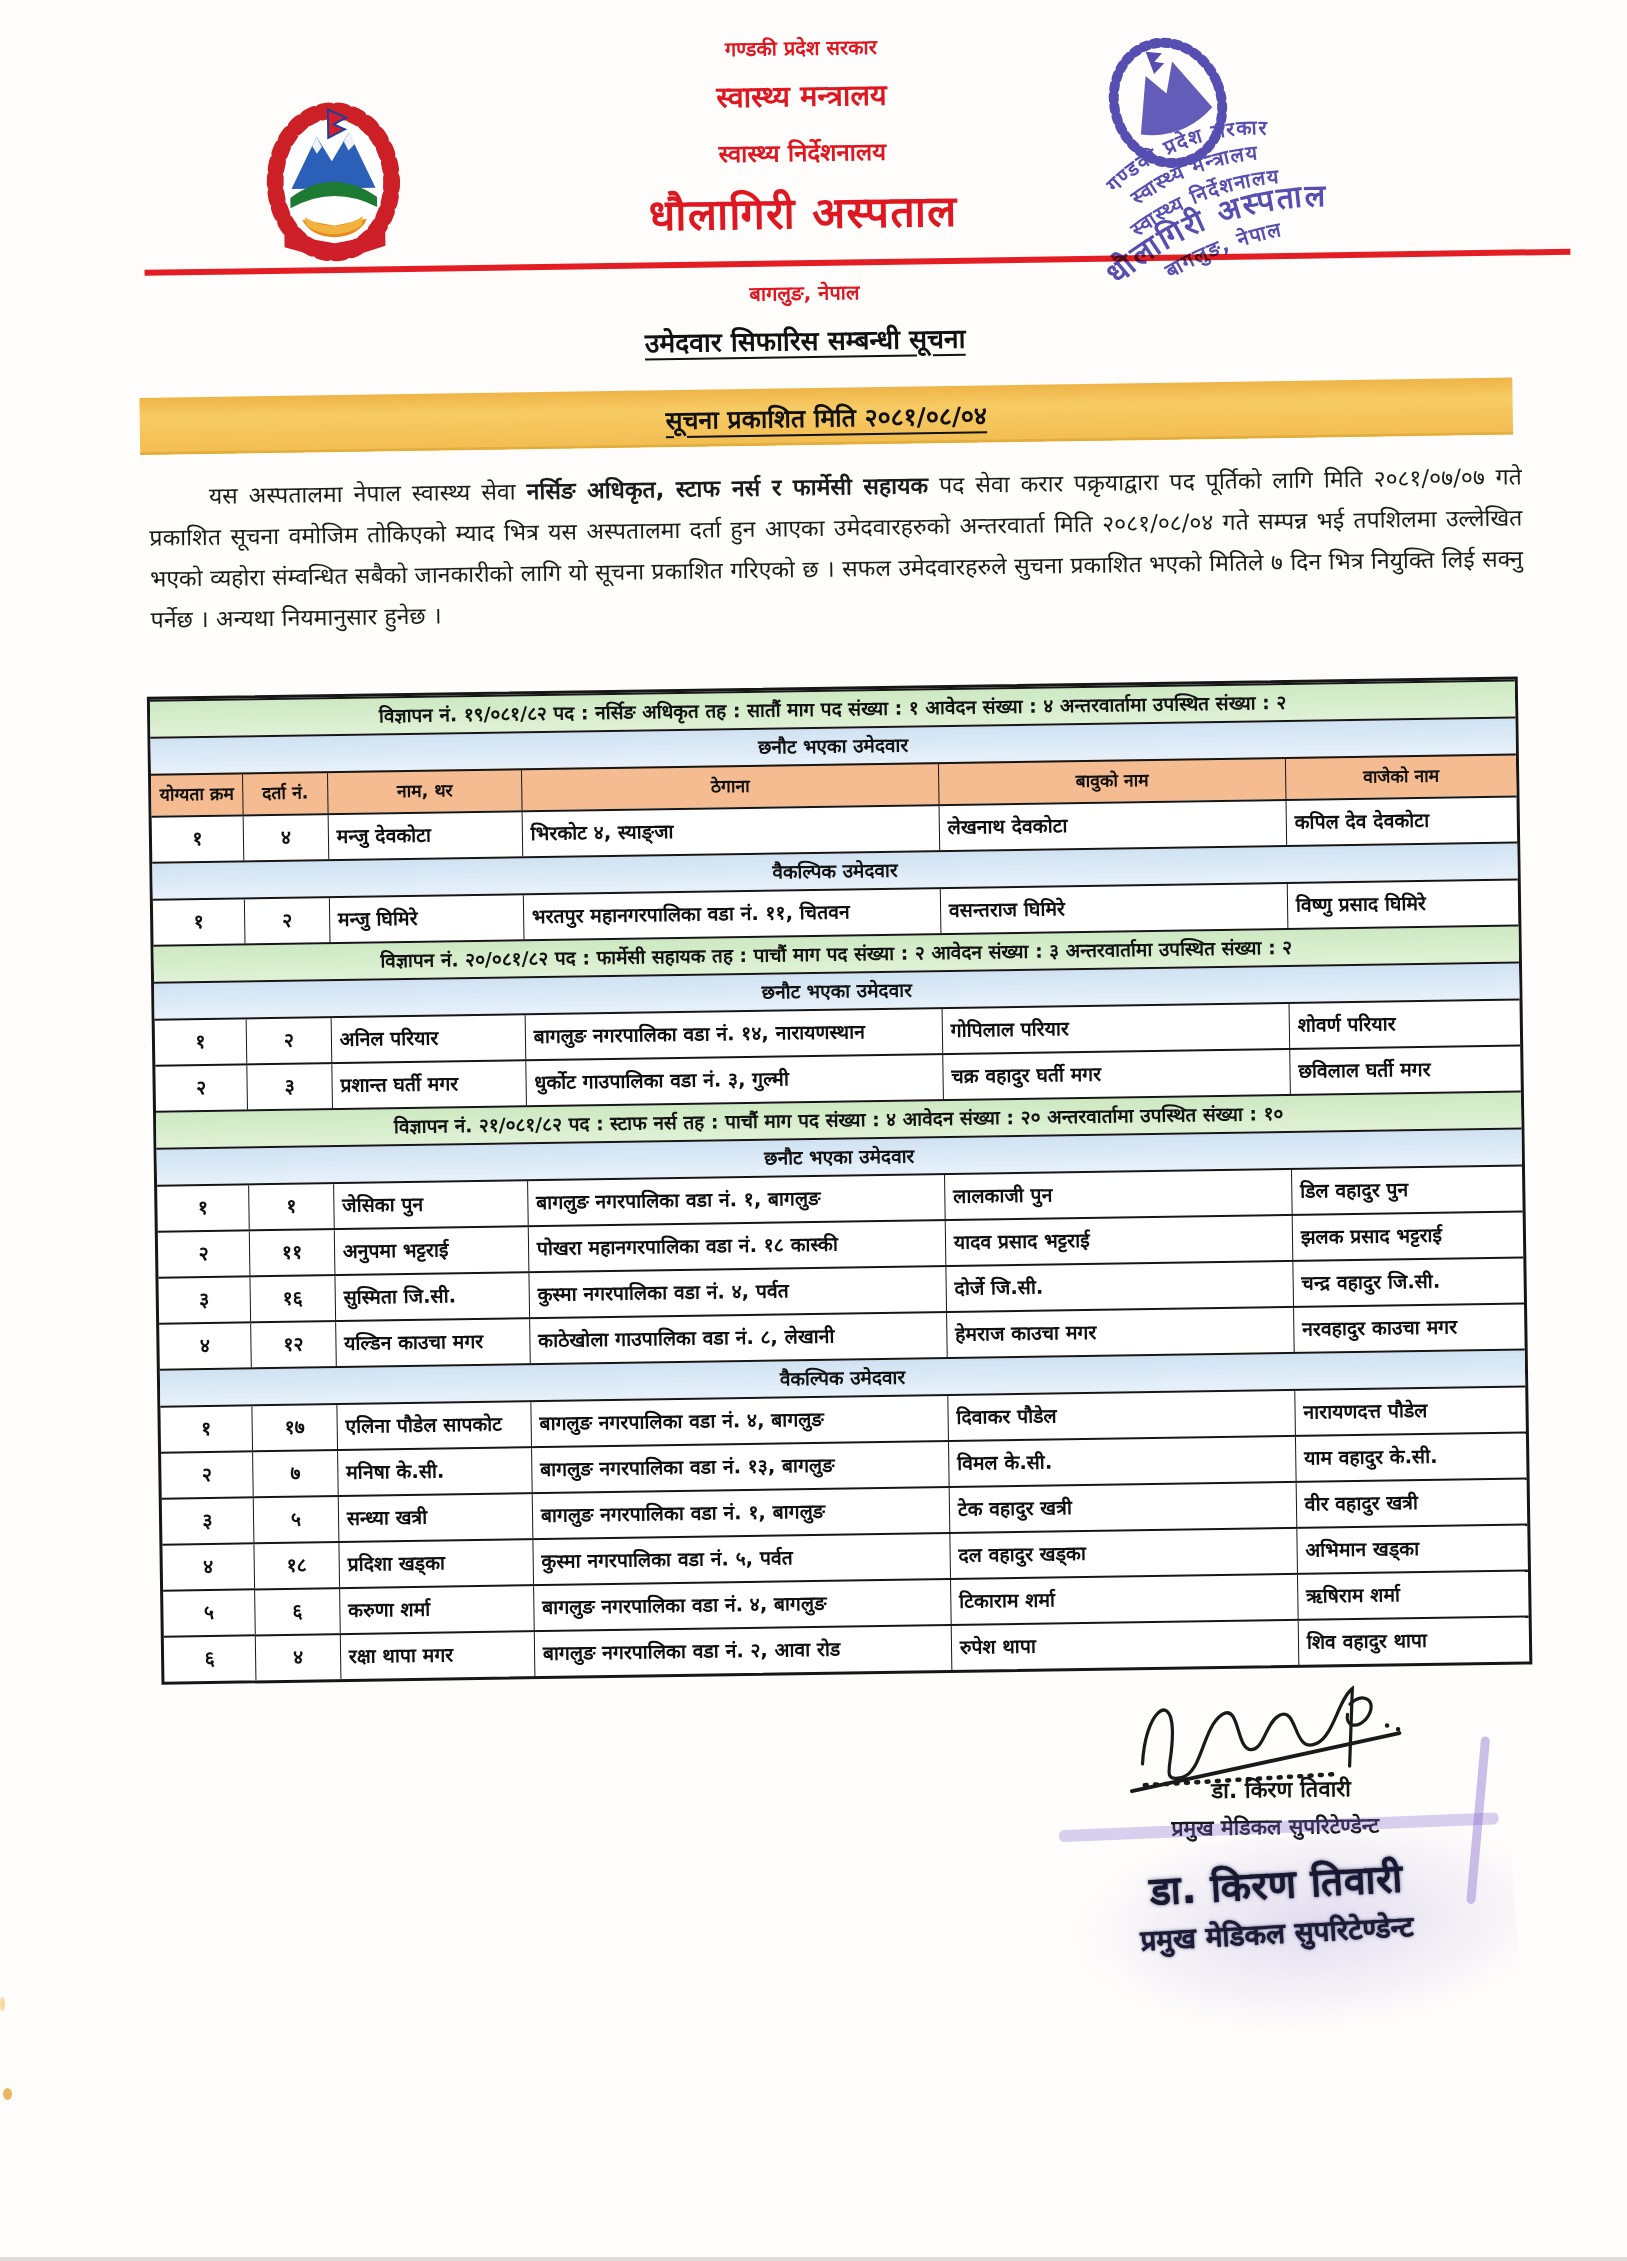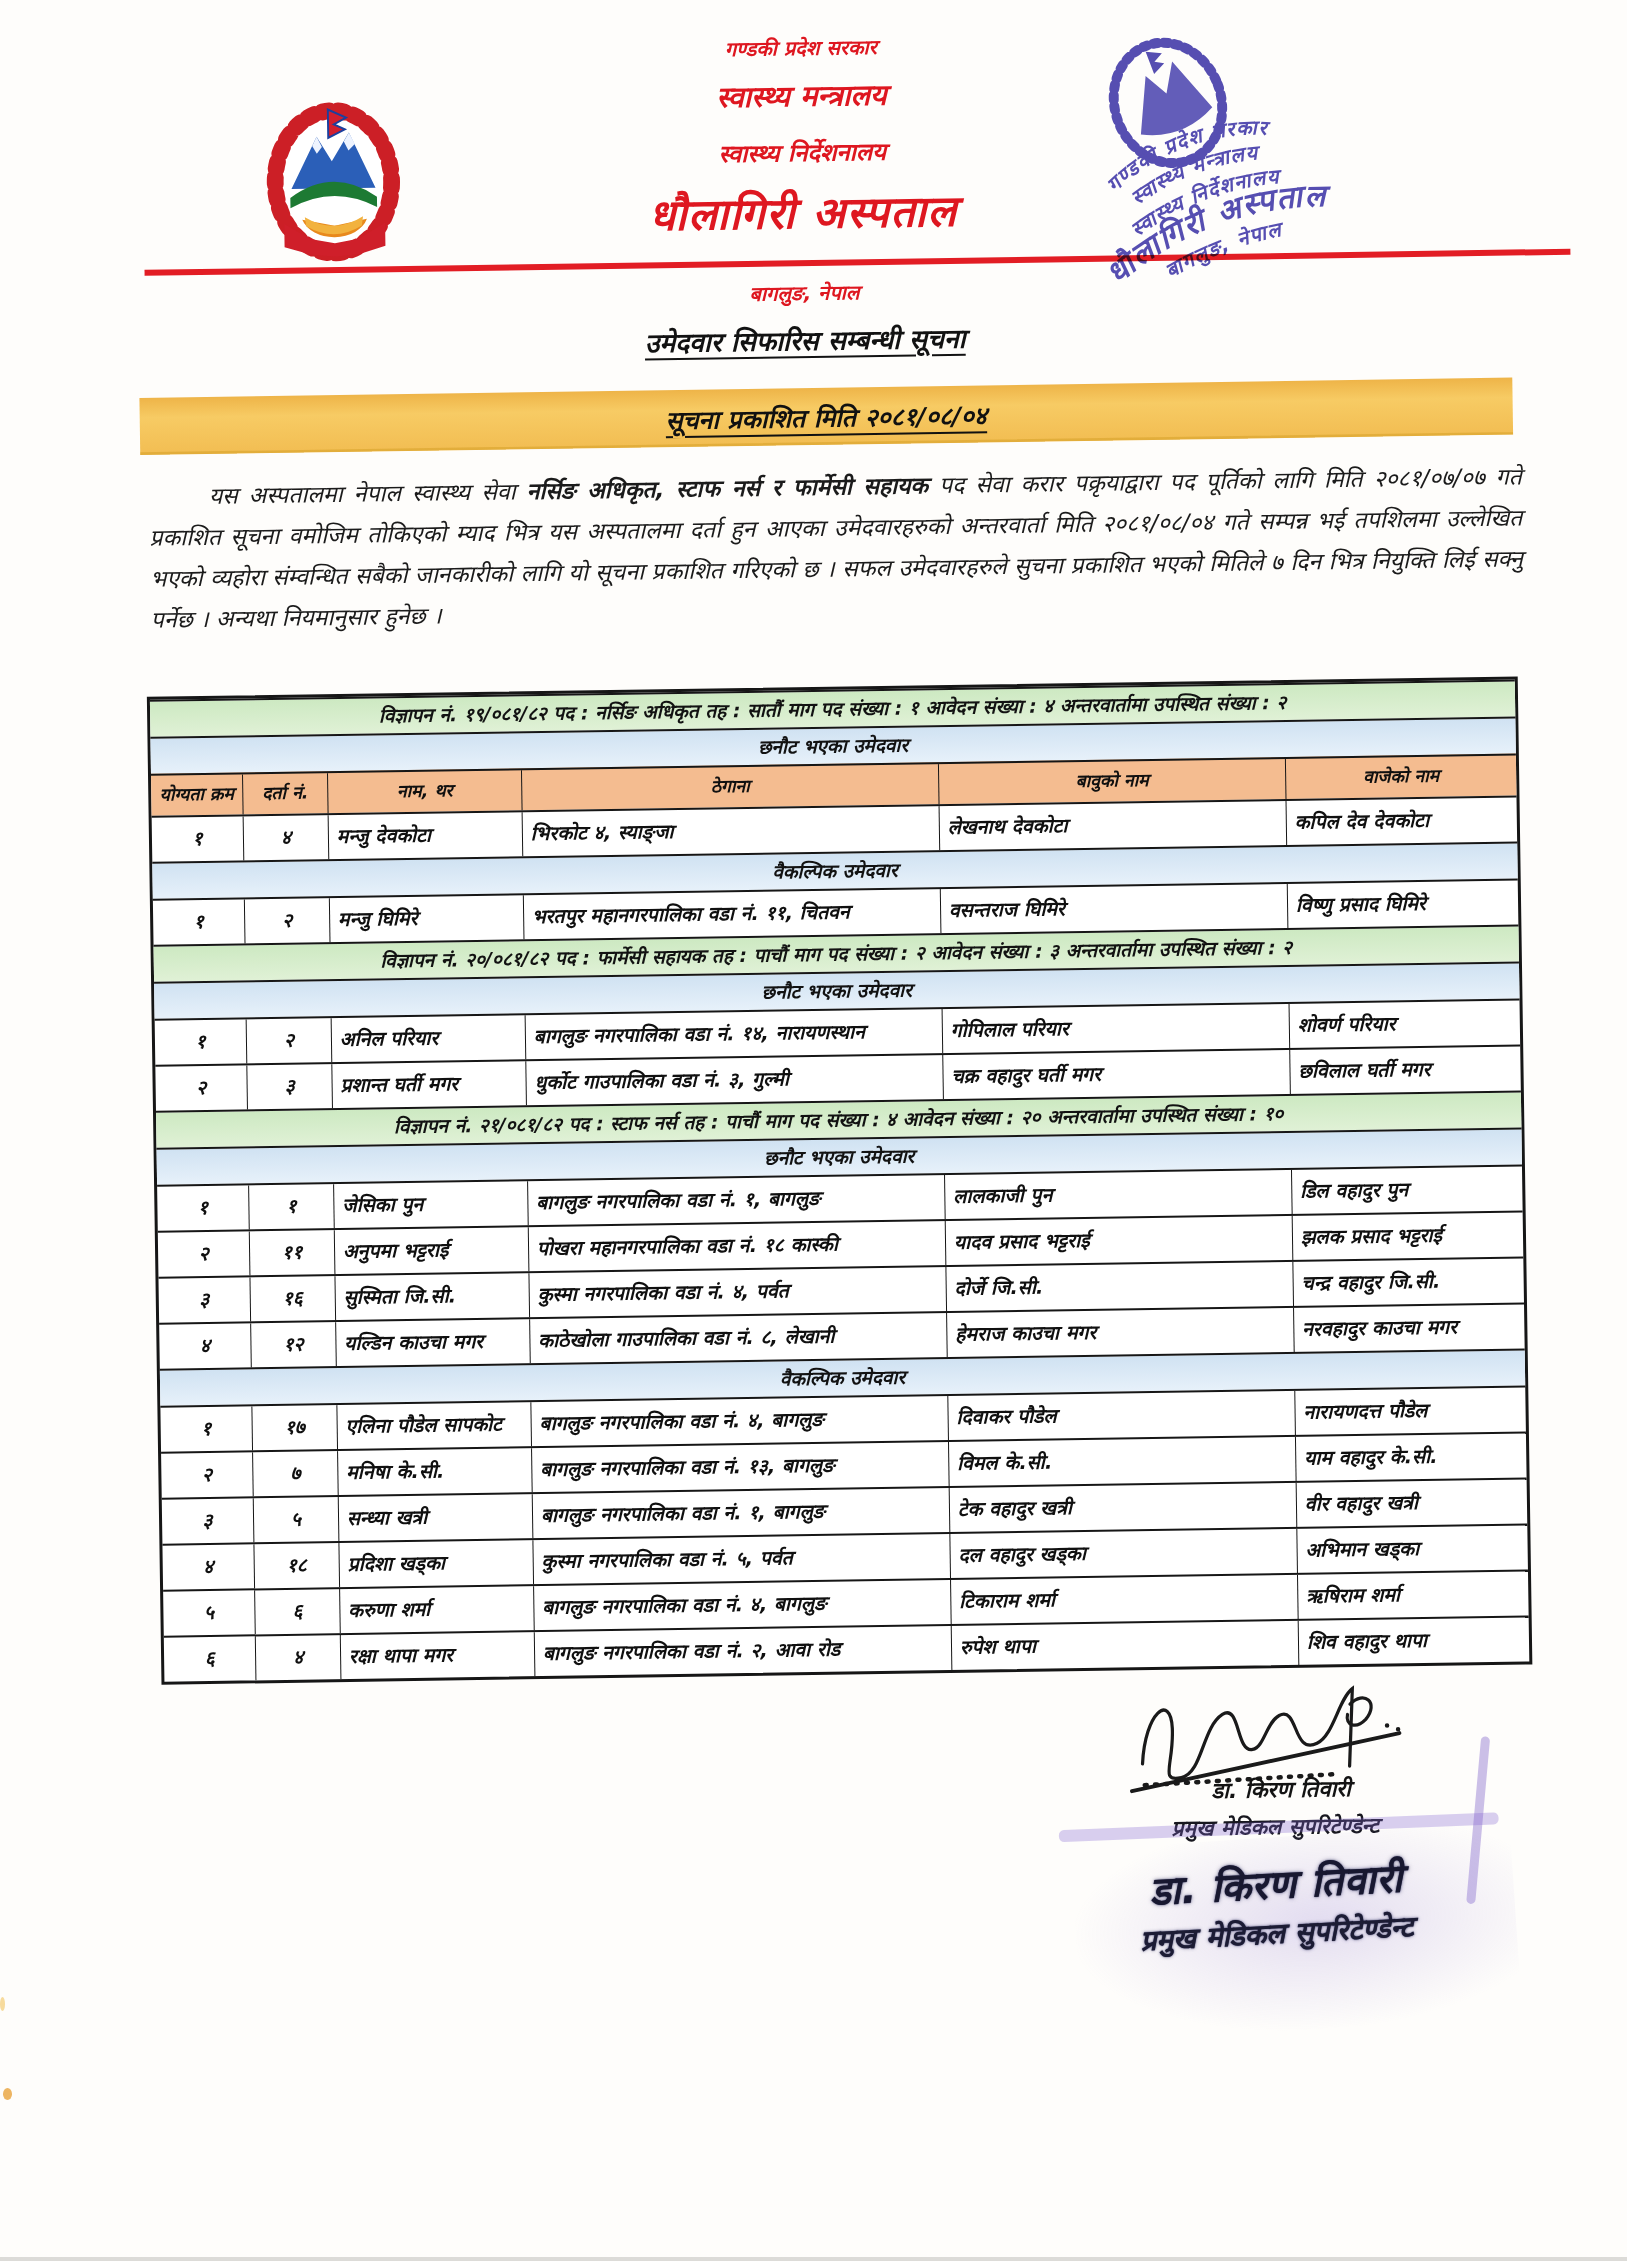--- a/index.html
+++ b/index.html
@@ -2,21 +2,20 @@
 <html style="font-size:10.3px"><head>
 <meta charset="utf-8">
 <style>
   * { box-sizing: border-box; margin: 0; padding: 0; }
   html,body { background:#e8e8e8; }
   .page {
     position: relative; width: 1627px; height: 2261px;
     background:#fefdfb; overflow: hidden;
     font-family: "DejaVu Sans", "Liberation Sans", sans-serif;
     color:#161616;
-    font-style:italic;
   }
   .tilt { position:absolute; inset:0; transform: rotate(-0.85deg); transform-origin: 50% 40%; }
 
   
   .head-line { position:absolute; left:0; width:1627px; text-align:center; font-weight:bold; color:#de1720; }
   .head-gov        { top:34px;  font-size:20px; }
   .head-ministry   { top:75px; font-size:29px; }
   .head-directorate{ top:135px; font-size:24px; }
   .head-hospital   { top:182px; font-size:43px; letter-spacing:1.3px; }
   .head-location   { top:279px; font-size:20px; }

